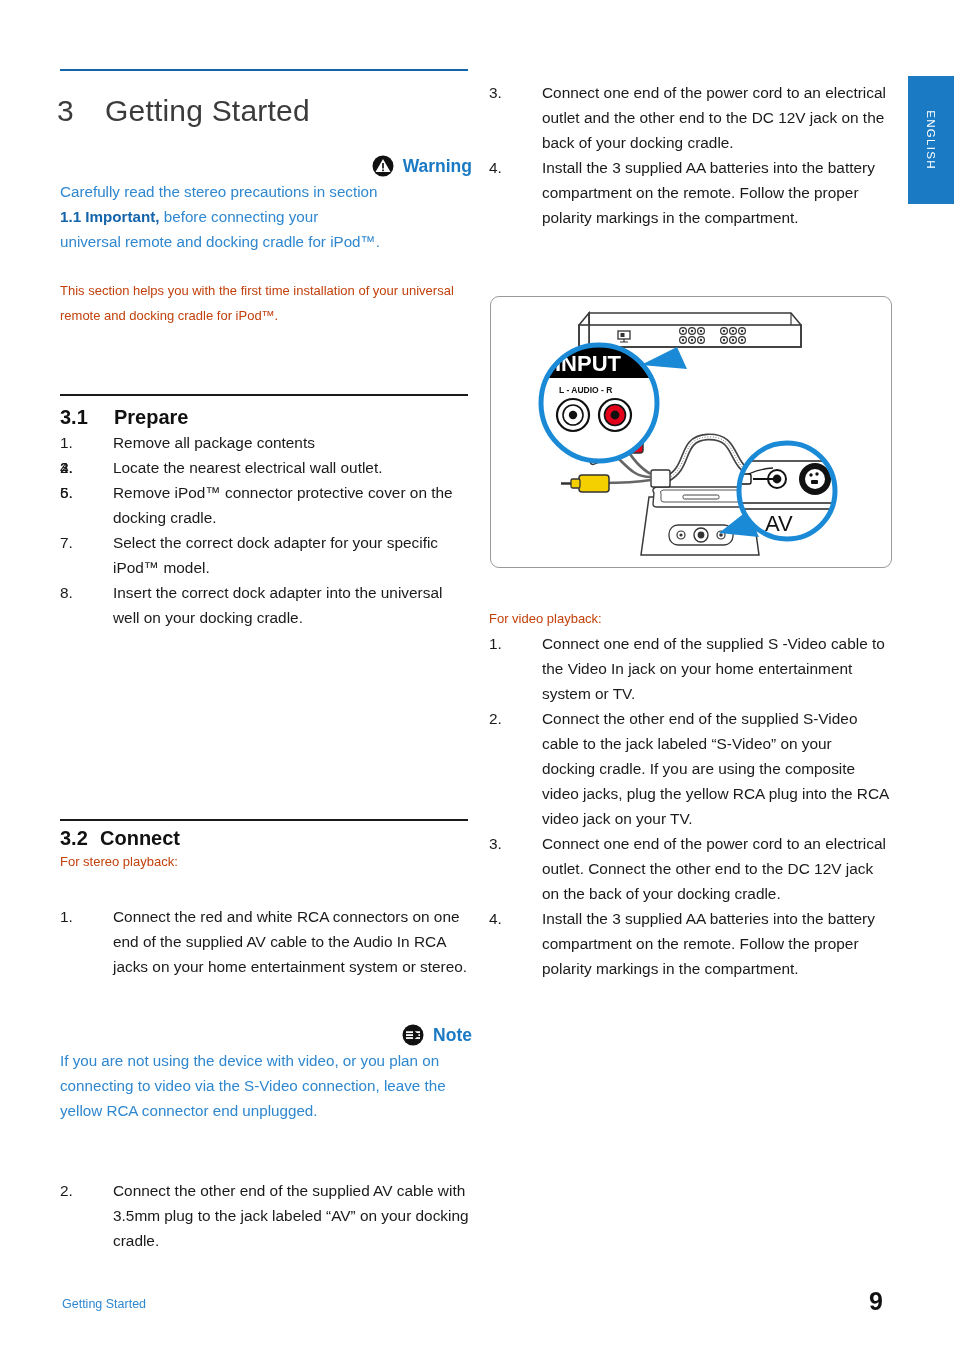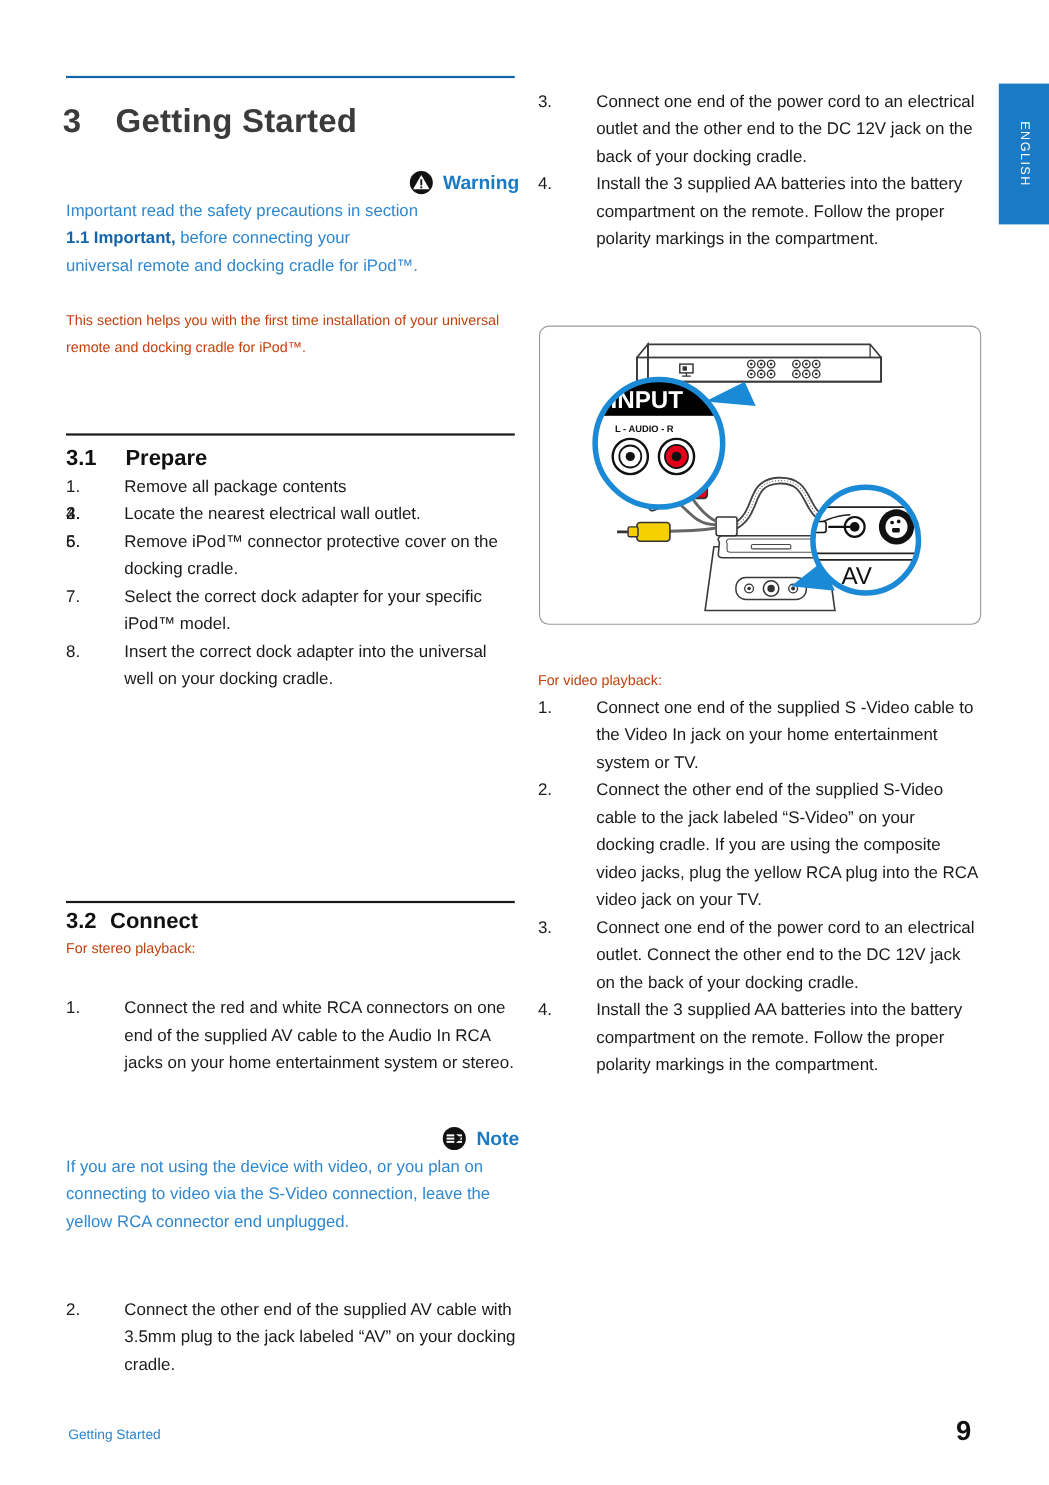--- a/index.html
+++ b/index.html
@@ -51,21 +51,21 @@
     width: 408px;
   }
   .rule-dark {
     height: 2px;
     background: #1a1a1a;
     width: 408px;
   }
 
   h1.chapter {
     font-size: 30px;
-    font-weight: bold;
+    font-weight: normal;
     color: #3b3b3b;
     margin: 0;
     padding: 0;
     letter-spacing: 0.2px;
   }
   h1.chapter .num { display: inline-block; width: 48px; }
 
   
   .callout-head {
     display: flex;
@@ -171,21 +171,21 @@
     <div class="callout-head">
       <svg class="icon-warn" viewBox="0 0 44 44">
         <circle cx="22" cy="22" r="21" fill="#111111"></circle>
         <path d="M22 8 L37 34 L7 34 Z" fill="#ffffff"></path>
         <rect x="20.3" y="16" width="3.4" height="11" fill="#111111"></rect>
         <rect x="20.3" y="29" width="3.4" height="3.4" fill="#111111"></rect>
       </svg>
       <span class="callout-title">Warning</span>
     </div>
     <div class="callout-body" style="margin-top:2px;">
-      <span>Important read the safety precautions in section</span><br>
+      <span>Carefully read the stereo precautions in section</span><br>
       <b>1.1 Important,</b><span> before connecting your</span><br>
       <span>universal remote and docking cradle for iPod™.</span>
     </div>
   </div>
 
   <div class="para" style="position:absolute; top:278px; left:0; width:410px;">This section helps you with the first time installation of your universal remote and docking cradle for iPod™.</div>
 
   <div style="position:absolute; top:394px; left:0;" class="rule-dark"></div>
   <h2 class="sub" style="position:absolute; top:406px; left:0;">
     <span class="sn">3.1</span><span>Prepare</span>

